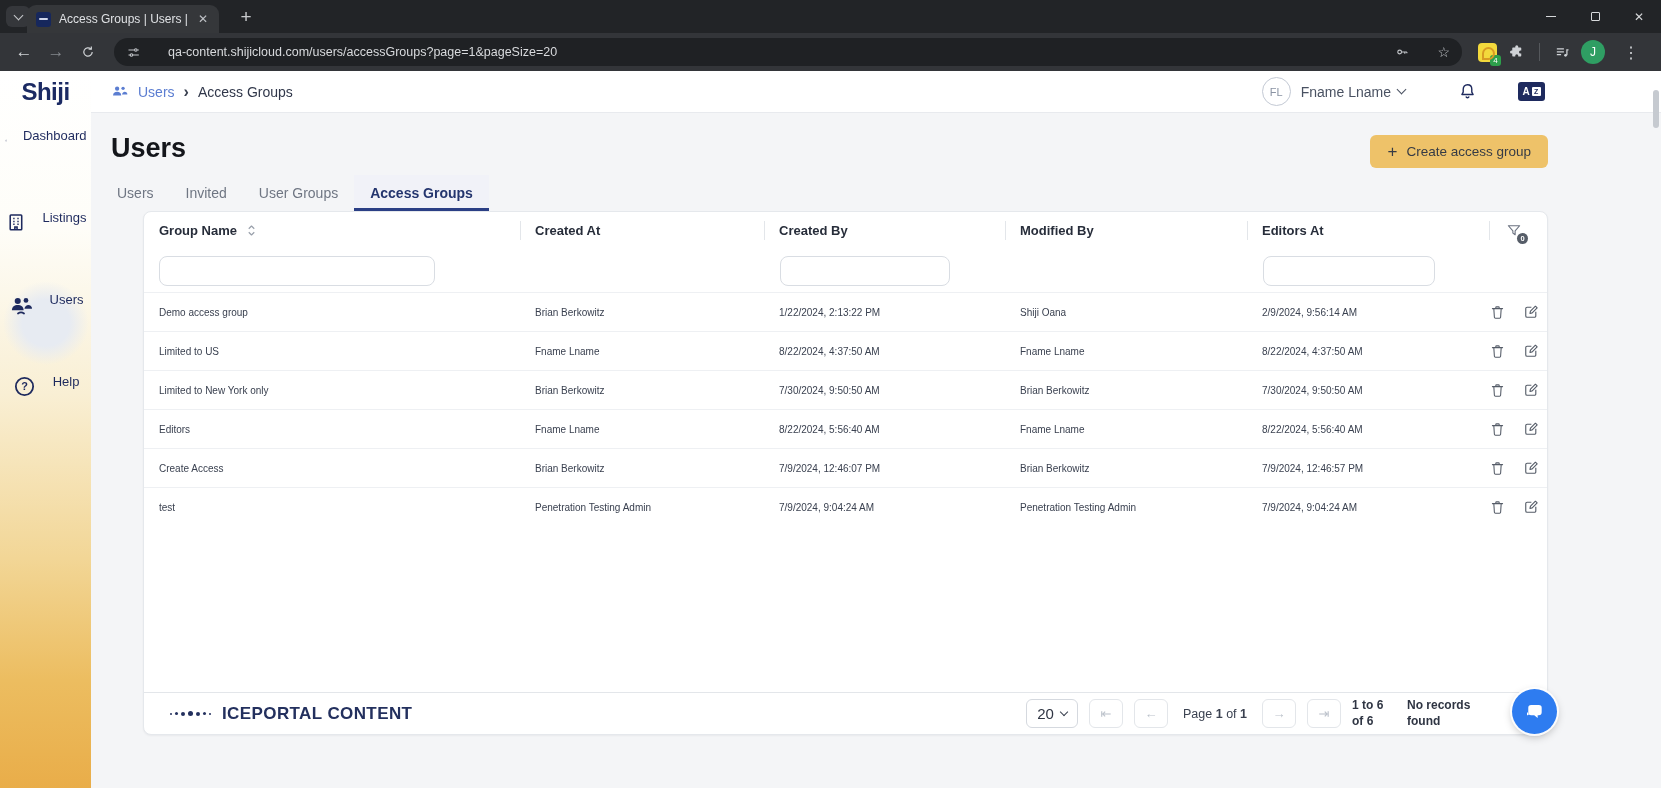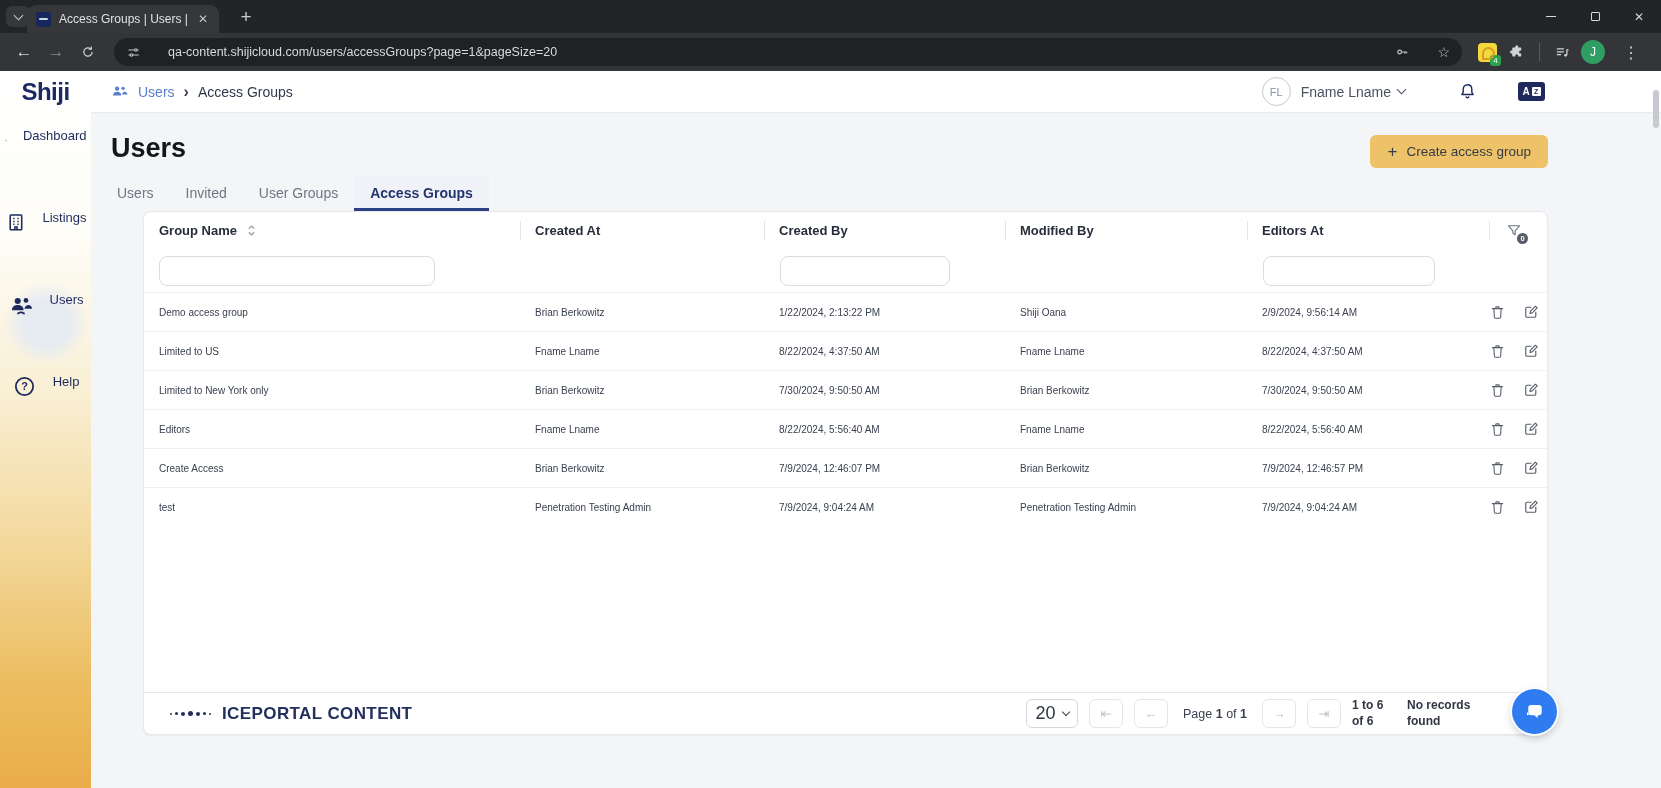--- a/index.html
+++ b/index.html
@@ -88,21 +88,21 @@
   .td-actions { display:flex; justify-content:flex-end; align-items:center; gap:16px; padding-right:22px; }
   .icon-btn { display:flex; align-items:center; }
   .tspacer { flex:1; }
 
   .card-footer { height:42px; border-top:1px solid #e3e6ea; display:flex; align-items:center; padding:0 18px 0 26px; }
   .brand { display:flex; align-items:center; gap:11px; }
   .brand-dots { display:flex; align-items:center; gap:3px; }
   .brand-dots i { border-radius:50%; background:#23305e; display:block; }
   .brand-text { color:#23305e; font-weight:800; font-size:17px; letter-spacing:.4px; }
   .pager { margin-left:auto; margin-right:58px; display:flex; align-items:center; gap:11px; }
-  .size-select { width:52px; height:29px; border:1px solid #d5d9df; border-radius:6px; display:flex; align-items:center; justify-content:center; gap:7px; font-size:18px; color:#2f3543; background:#fff; }
+  .size-select { width:52px; height:29px; border:1px solid #d5d9df; border-radius:6px; display:flex; align-items:center; justify-content:center; gap:7px; font-size:15px; color:#2f3543; background:#fff; }
   .chev-sm { width:6px; height:6px; border-right:1.4px solid #3a4150; border-bottom:1.4px solid #3a4150; transform:rotate(45deg); margin-top:-3px; }
   .pg-btn { width:34px; height:29px; border:1px solid #e3e6ea; border-radius:6px; background:#fff; color:#bcc2cb; font-size:13px; display:flex; align-items:center; justify-content:center; }
   .page-label { font-size:12.5px; color:#3a4150; margin:0 4px; }
   .page-label b { font-weight:700; }
   .range-text { font-size:12px; font-weight:700; color:#2f3543; width:44px; line-height:1.3; }
   .no-records { font-size:12px; font-weight:700; color:#2f3543; width:64px; line-height:1.3; }
 
   .chat-fab { position:absolute; right:104px; bottom:54px; width:45px; height:45px; border-radius:50%; background:#2e7cf0; box-shadow:0 0 0 2px rgba(255,255,255,.9), 0 3px 8px rgba(0,0,0,.25); display:flex; align-items:center; justify-content:center; }
   .scroll-thumb { position:absolute; right:2px; top:90px; width:6px; height:38px; border-radius:3px; background:#c6cad0; }
 </style>

